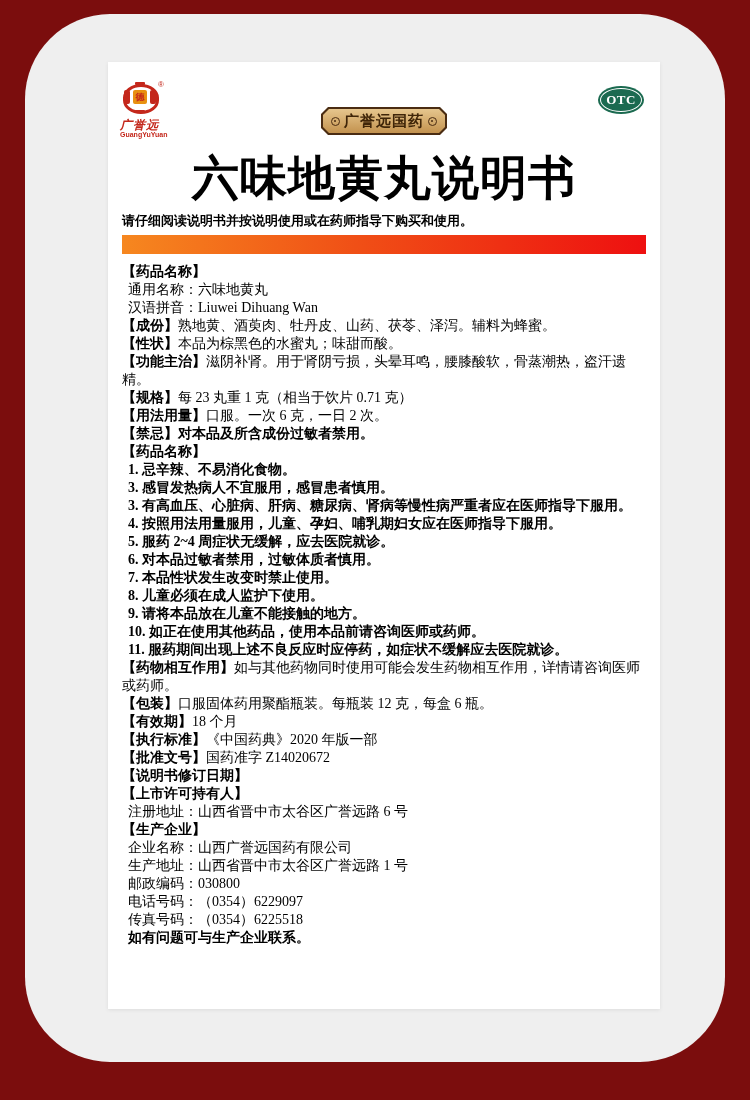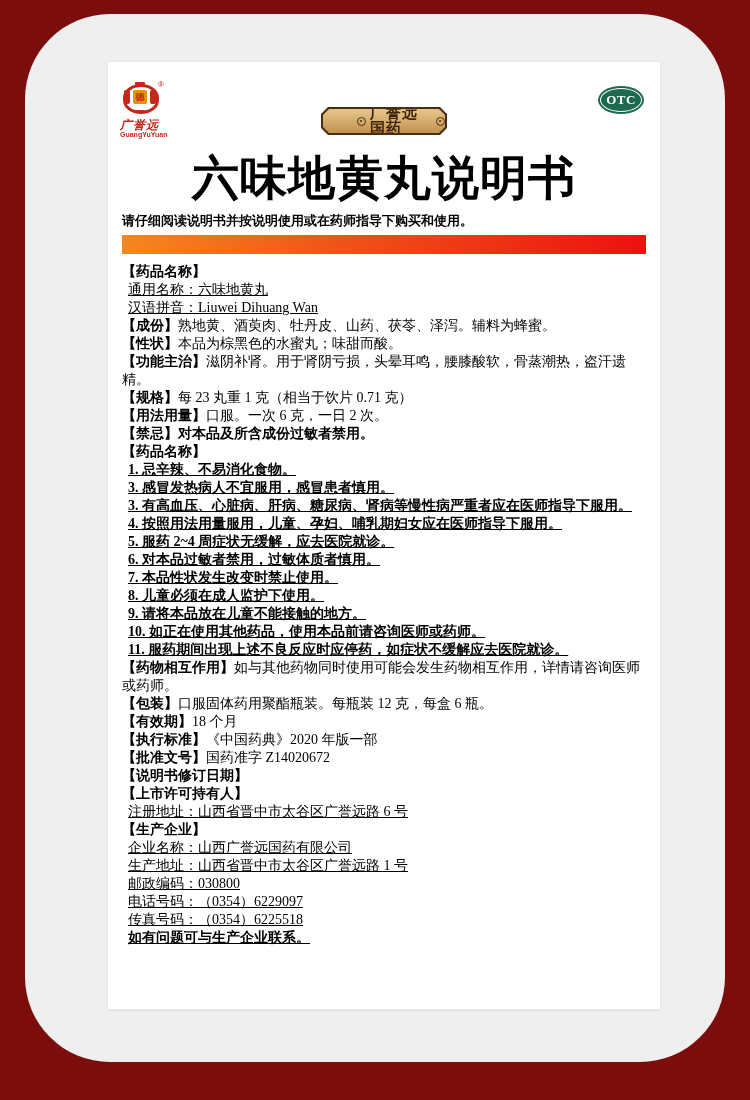--- a/index.html
+++ b/index.html
@@ -35,42 +35,42 @@
   
   .plaque{
     position:absolute;left:50%;transform:translateX(-50%);top:45px;width:126px;height:28px;
     clip-path:polygon(7px 0,119px 0,126px 7px,126px 21px,119px 28px,7px 28px,0 21px,0 7px);
     background:#4a2c12;
   }
   .plaque-inner{
     position:absolute;left:2px;top:2px;right:2px;bottom:2px;
     clip-path:polygon(6px 0,116px 0,122px 6px,122px 18px,116px 24px,6px 24px,0 18px,0 6px);
     background:linear-gradient(180deg,#e6c68e 0%,#d3aa6b 55%,#c3924f 100%);
-    display:flex;align-items:center;gap:4px;padding-left:34px;
+    display:flex;align-items:center;justify-content:center;gap:4px;
   }
   .plaque-text{color:#3f2508;font-weight:bold;font-size:15px;letter-spacing:1px;line-height:1;}
   .swirl{width:7px;height:7px;border:1.6px solid #4a2c12;border-radius:50%;position:relative;flex:0 0 auto;}
   .swirl::after{content:"";position:absolute;left:2px;top:2px;width:2px;height:2px;background:#4a2c12;border-radius:50%;}
   
   .otc{position:absolute;right:16px;top:24px;width:46px;height:28px;border-radius:50%;background:#1b6a50;}
   .otc::before{content:"";position:absolute;left:2px;top:2px;right:2px;bottom:2px;border:1px solid #ffffff;border-radius:50%;}
   .otc span{position:absolute;left:0;top:0;width:100%;height:100%;display:flex;align-items:center;justify-content:center;
     color:#ffffff;font-weight:bold;font-size:13px;letter-spacing:0.5px;}
   
   .doc{padding:84px 14px 0 14px;}
   .title{
     margin:0;text-align:center;font-size:47px;line-height:64px;font-weight:bold;
     letter-spacing:1px;color:#000;
   }
   .notice{margin:2px 0 0 0;font-size:13px;line-height:18px;font-weight:bold;color:#000;}
   .grad-bar{margin-top:5px;height:19px;background:linear-gradient(90deg,#f6871f 0%,#f04f16 45%,#ee1010 100%);}
   .lines{margin-top:9px;}
   .doc-line{font-size:14px;line-height:18px;min-height:18px;color:#000;}
   .doc-line .tag{font-weight:bold;}
-  .doc-line.plain{padding-left:6px;text-decoration:underline;}
+  .doc-line.plain{padding-left:6px;}
   .doc-line.bold{font-weight:bold;}
 </style>
 </head>
 <body>
 
 <div class="panel">
   <div class="sheet">
 
     <div class="logo">
       <div class="emblem">

